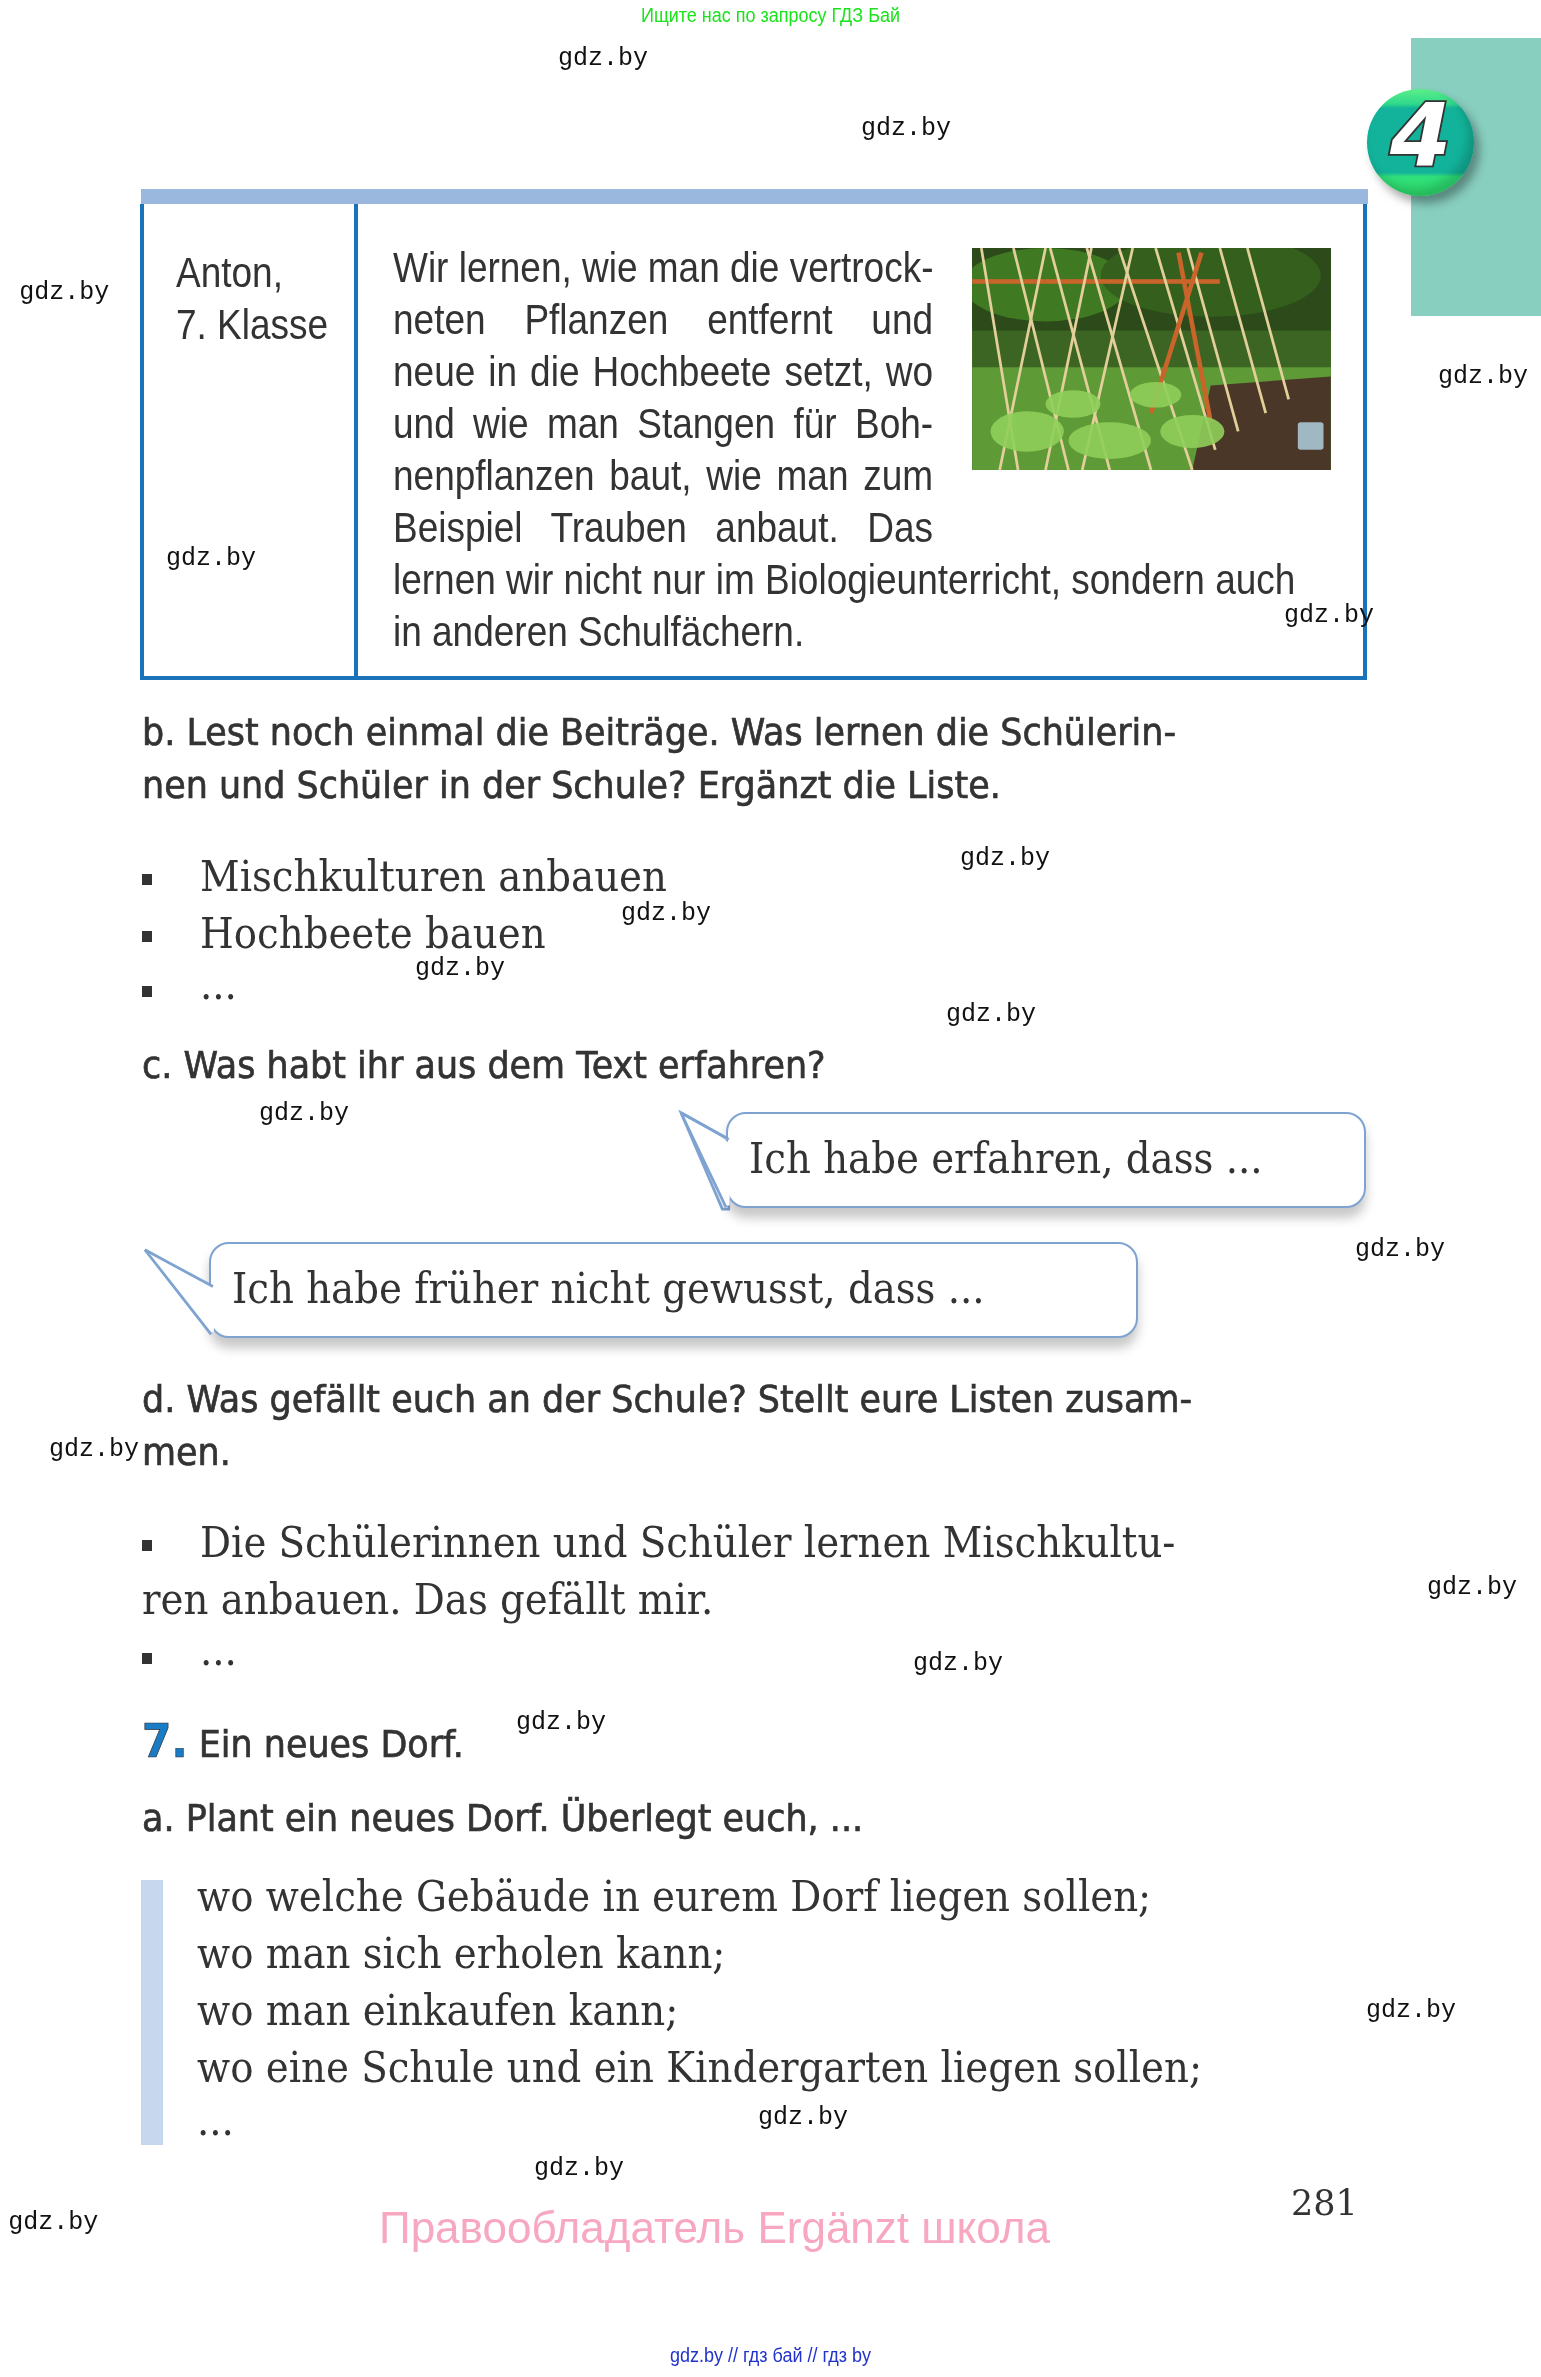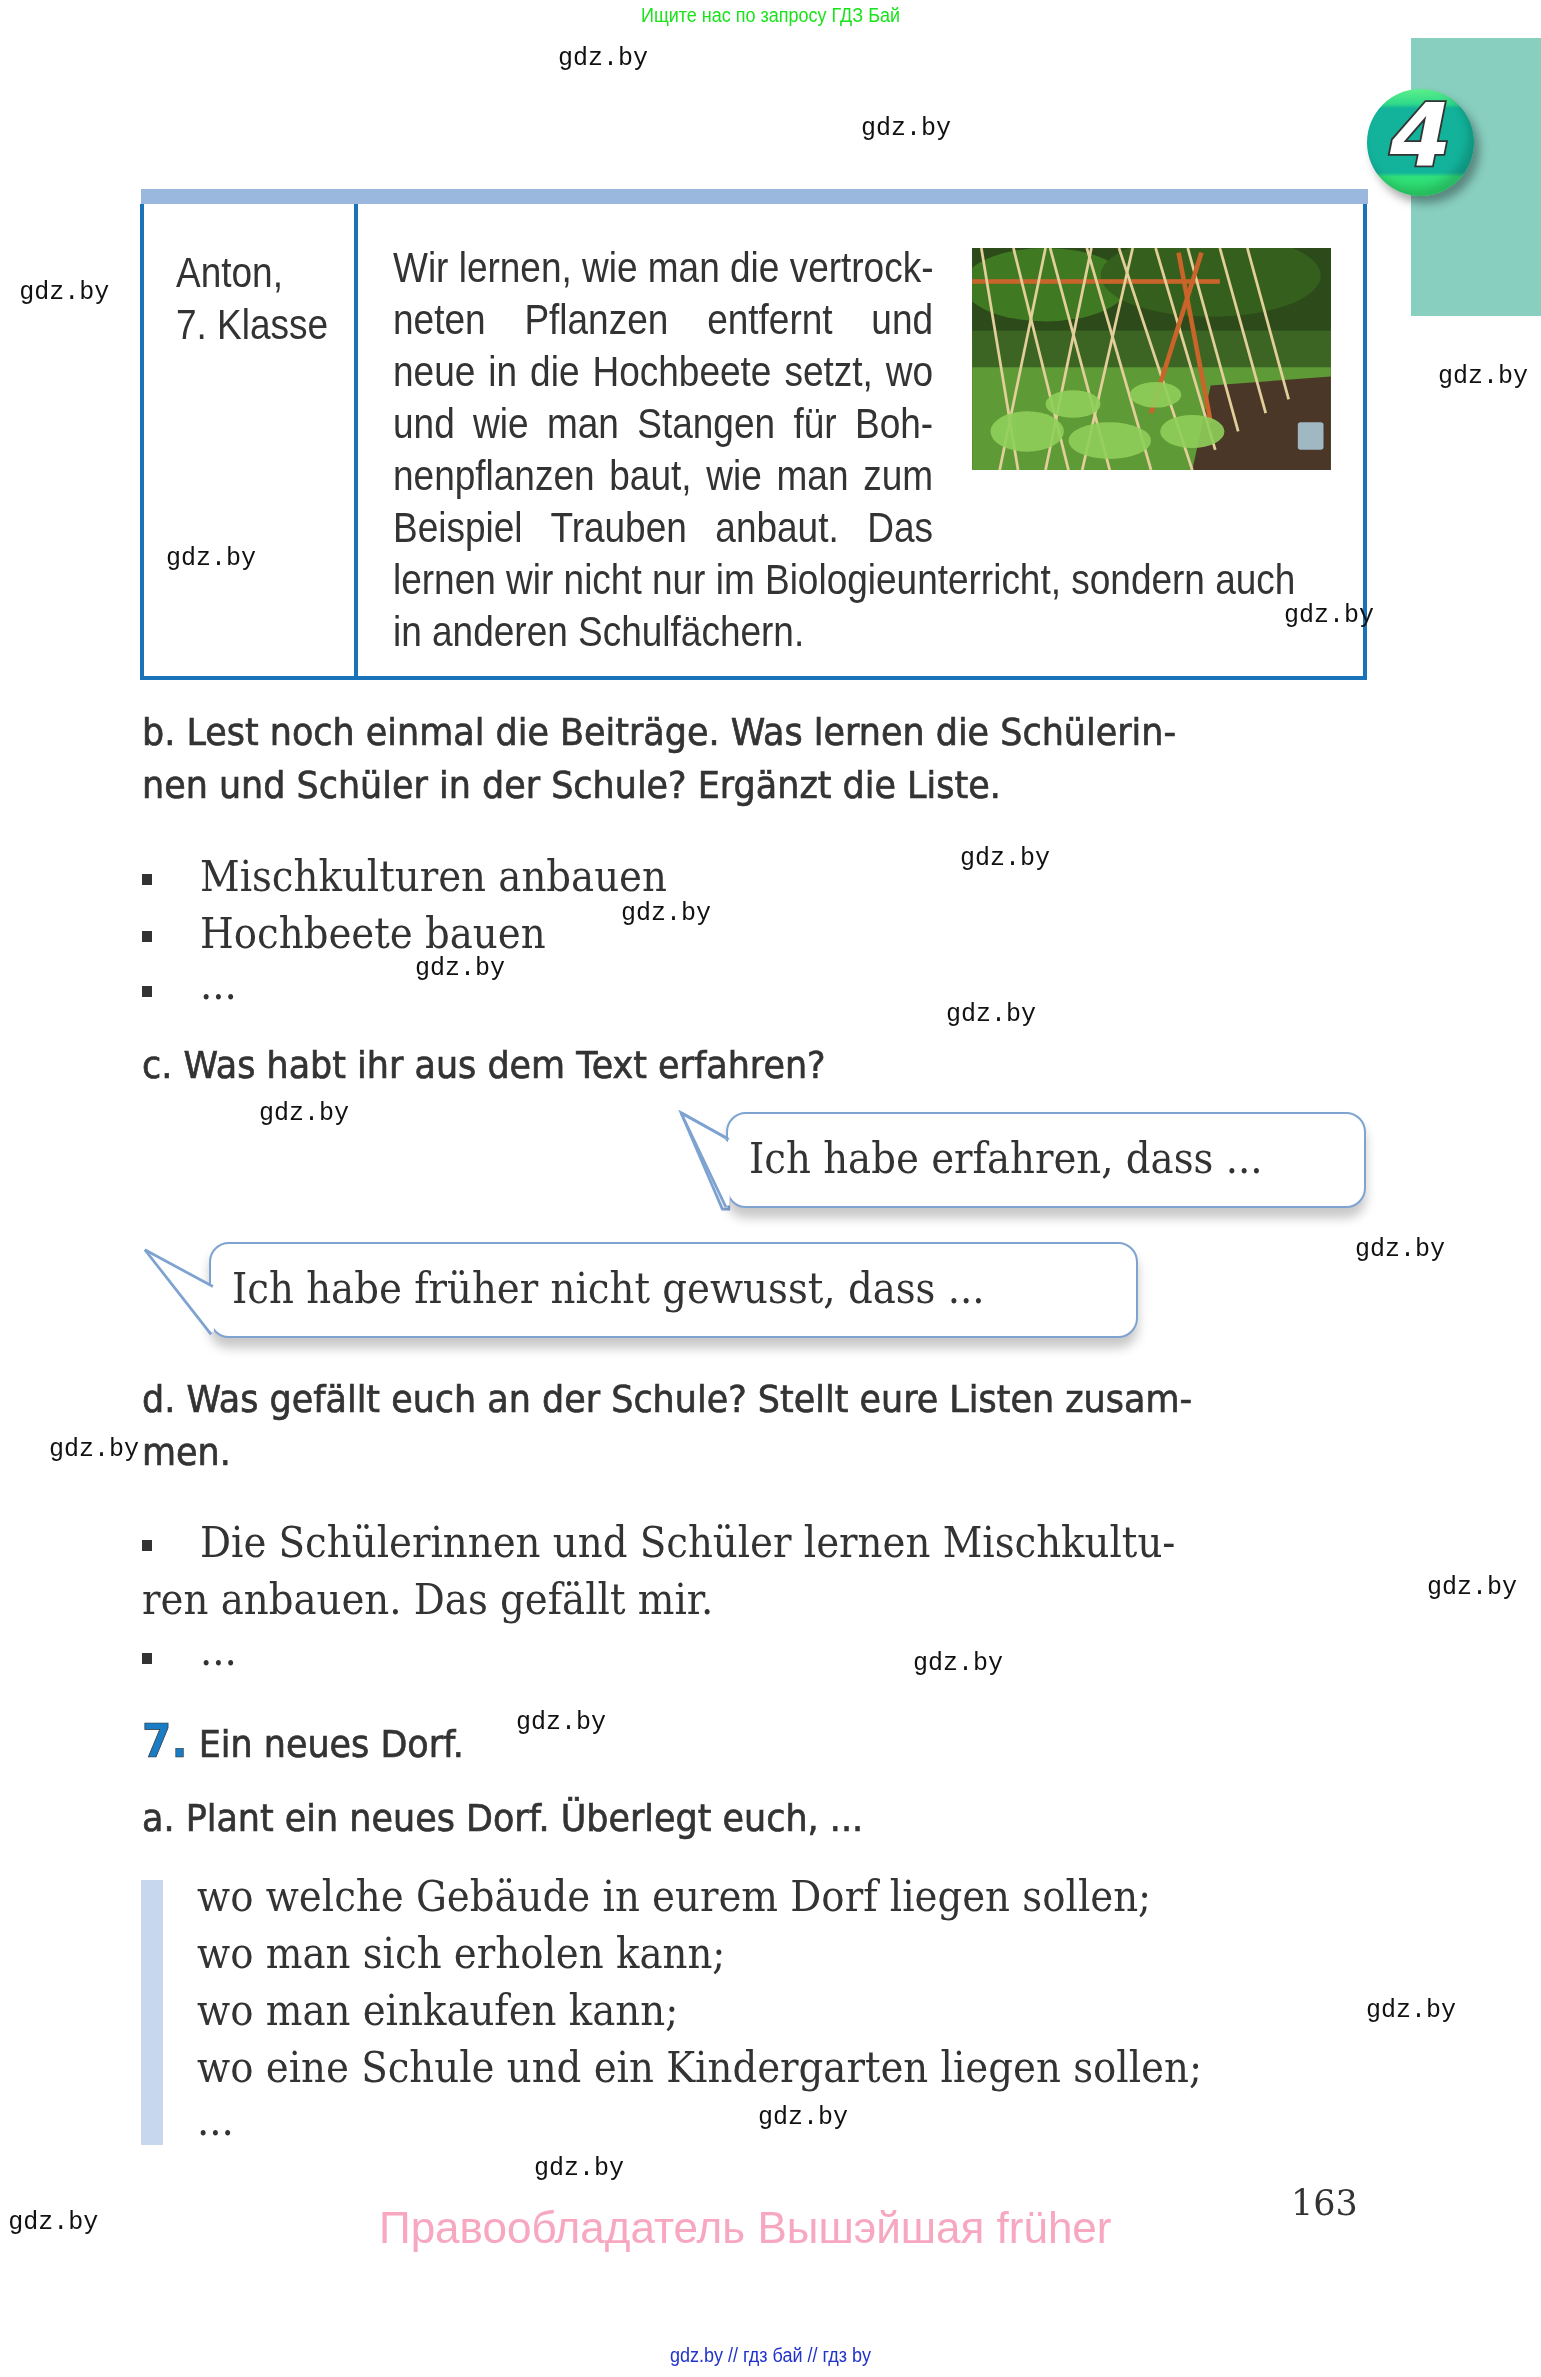--- a/index.html
+++ b/index.html
@@ -154,22 +154,22 @@
 </div>
 <div class="h-task medium" style="top:1792px">a. Plant ein neues Dorf. Überlegt euch, ...</div>
 
 <div class="quote-bar"></div>
 <div class="serif-line" style="left:197px; top:1871px">wo welche Gebäude in eurem Dorf liegen sollen;</div>
 <div class="serif-line" style="left:197px; top:1928px">wo man sich erholen kann;</div>
 <div class="serif-line" style="left:197px; top:1985px">wo man einkaufen kann;</div>
 <div class="serif-line" style="left:197px; top:2042px">wo eine Schule und ein Kindergarten liegen sollen;</div>
 <div class="serif-line" style="left:197px; top:2095px">...</div>
 
-<div class="page-num">163</div>
-<div class="footer-pink">Правообладатель Вышэйшая früher</div>
+<div class="page-num">281</div>
+<div class="footer-pink">Правообладатель Ergänzt школа</div>
 <div class="footer-links">gdz.by  //  гдз бай  //  гдз by</div>
 
 <div class="wm" style="left:558px; top:44px">gdz.by</div>
 <div class="wm" style="left:861px; top:114px">gdz.by</div>
 <div class="wm" style="left:19.3px; top:278px">gdz.by</div>
 <div class="wm" style="left:1438px; top:362px">gdz.by</div>
 <div class="wm" style="left:166px; top:544px">gdz.by</div>
 <div class="wm" style="left:1284px; top:601px">gdz.by</div>
 <div class="wm" style="left:960px; top:844px">gdz.by</div>
 <div class="wm" style="left:621px; top:899px">gdz.by</div>

